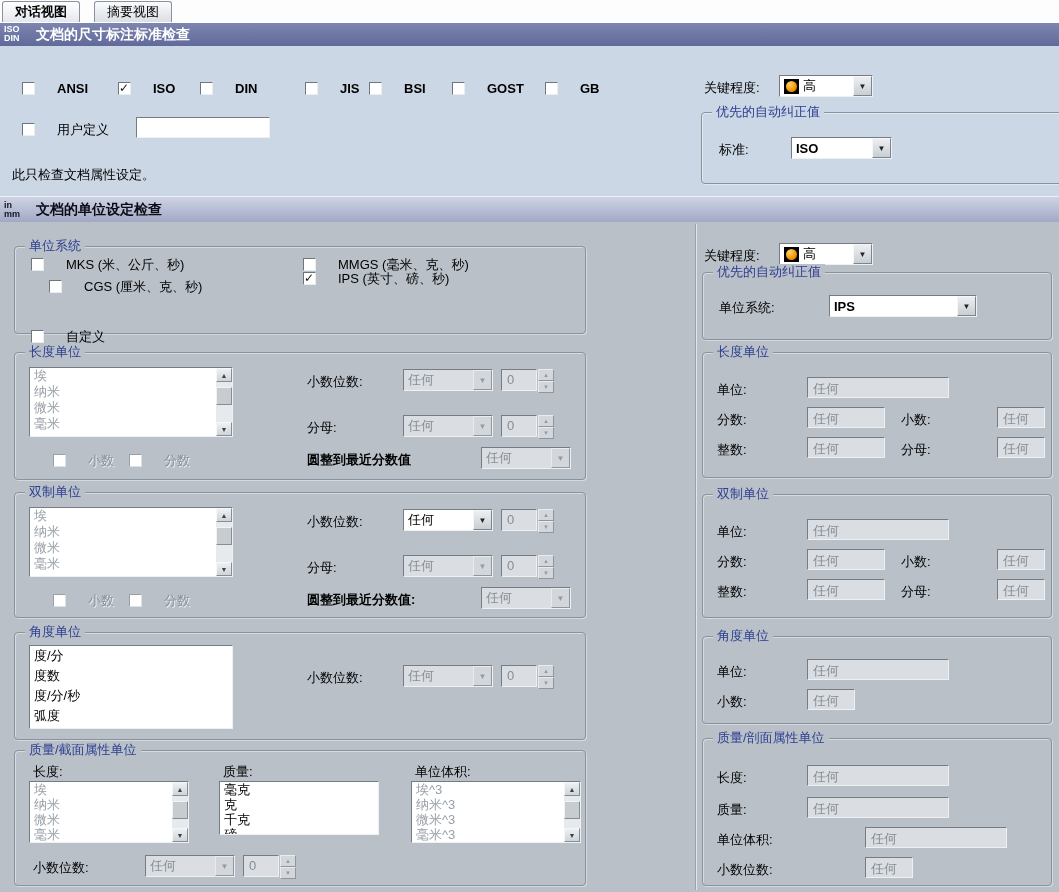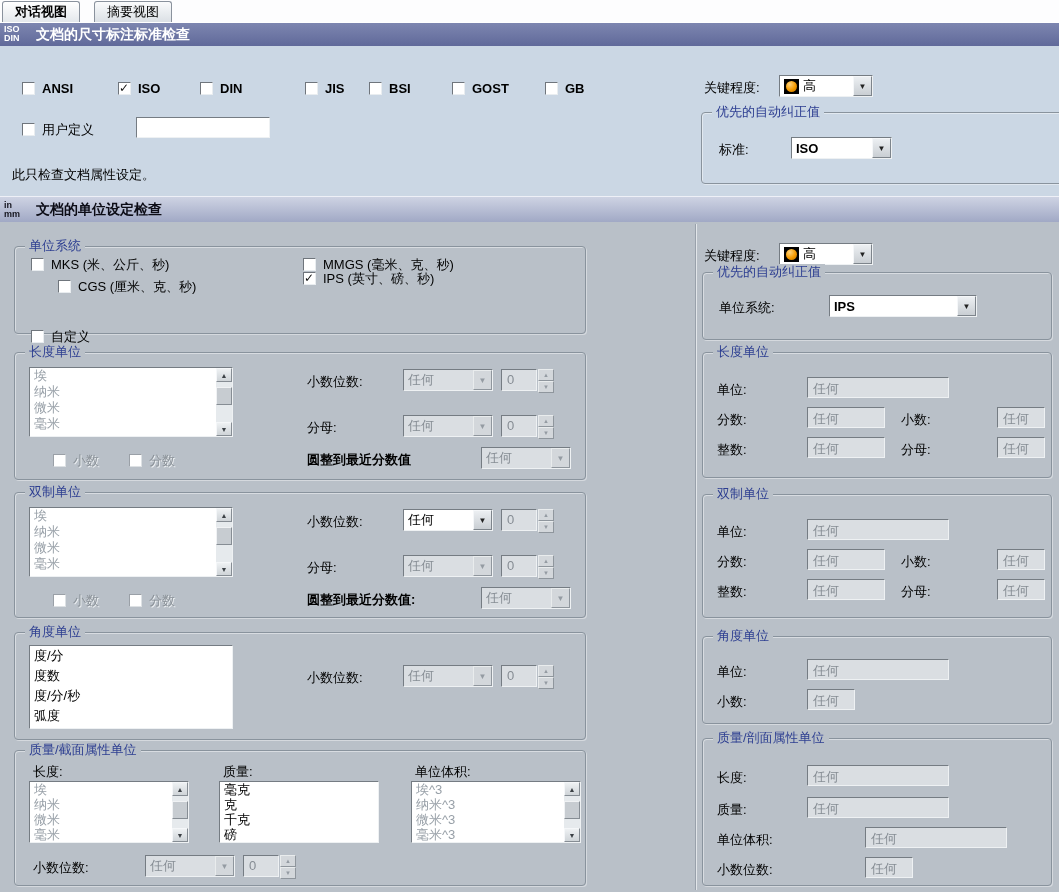--- a/index.html
+++ b/index.html
@@ -30,21 +30,21 @@
   
   .group{position:absolute;border:1px solid #89939d;border-radius:4px;box-sizing:border-box;
          box-shadow:inset 1px 1px 0 rgba(255,255,255,.45),1px 1px 0 rgba(255,255,255,.4);}
   .gtitle{position:absolute;top:-9px;left:10px;padding:0 4px;line-height:16px;
           color:#2d3e91;background:#b9c0c8;white-space:nowrap;}
   .gtitle.onblue{background:#cbd7e4;}
   
   .lbl{position:absolute;white-space:nowrap;color:#000;}
   .lbl.b{font-weight:bold;}
   
-  .cb{position:absolute;display:flex;align-items:center;gap:7px;height:15px;}
+  .cb{position:absolute;display:flex;align-items:center;gap:22px;height:15px;}
   .cbox{width:13px;height:13px;background:#ffffff;border:1px solid;box-sizing:border-box;
         border-color:#6f757c #e9edf0 #e9edf0 #6f757c;position:relative;flex:none;}
   .cbox.checked::after{content:"✓";position:absolute;left:0px;top:-2px;font-size:12px;font-weight:bold;color:#111;}
   .cb .cb-label{font-weight:bold;}
   .cb.cn .cb-label{font-weight:normal;}
   .cb.disabled .cb-label{color:#8a9198;text-shadow:1px 1px 0 #eef1f3;}
   .cb.disabled .cbox{border-color:#9aa0a7 #dde1e4 #dde1e4 #9aa0a7;}
   
   .field{position:absolute;height:21px;box-sizing:border-box;border:1px solid;
          border-color:#757c83 #eef1f3 #eef1f3 #757c83;background:#dadee2;color:#868d94;
@@ -171,21 +171,21 @@
 
   <div class="body2"></div>
   <div class="vdiv"></div>
 
   <div class="group" style="left:14px;top:246px;width:572px;height:88px;">
     <span class="gtitle">单位系统</span>
     <div class="cb cn" style="left:16px;top:10px;">
       <span class="cbox"></span>
       <span class="cb-label">MKS (米、公斤、秒)</span>
     </div>
-    <div class="cb cn" style="left:14px;top:32px;padding-left:29px;">
+    <div class="cb cn" style="left:5px;top:32px;padding-left:29px;">
       <span class="cbox"></span>
       <span class="cb-label">CGS (厘米、克、秒)</span>
     </div>
     <div class="cb cn" style="left:16px;top:38px;margin-top:44px;">
       <span class="cbox"></span>
       <span class="cb-label">自定义</span>
     </div>
     <div class="cb cn" style="left:288px;top:10px;">
       <span class="cbox"></span>
       <span class="cb-label">MMGS (毫米、克、秒)</span>
@@ -333,21 +333,21 @@
       <div class="lb-item">微米</div>
       <div class="lb-item">毫米</div>
       <div class="lb-scroll">
         <span class="sb-arrow">▲</span>
         <span class="sb-thumb"></span>
         <span class="sb-fill"></span>
         <span class="sb-arrow">▼</span>
       </div>
     </div>
     <div class="lbl" style="left:208px;top:12px;">质量:</div>
-    <div class="listbox sm" style="left:204px;top:30px;width:160px;height:62px;">
+    <div class="listbox sm" style="left:204px;top:30px;width:160px;height:54px;">
       <div class="lb-item">毫克</div>
       <div class="lb-item">克</div>
       <div class="lb-item">千克</div>
       <div class="lb-item">磅</div>
     </div>
     <div class="lbl" style="left:400px;top:12px;">单位体积:</div>
     <div class="listbox sm dim" style="left:396px;top:30px;width:170px;height:62px;">
       <div class="lb-item">埃^3</div>
       <div class="lb-item">纳米^3</div>
       <div class="lb-item">微米^3</div>

